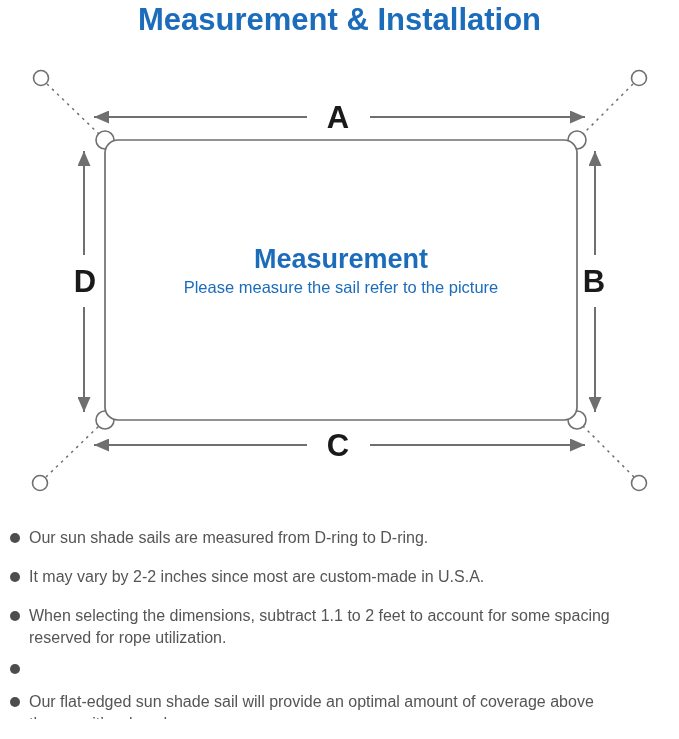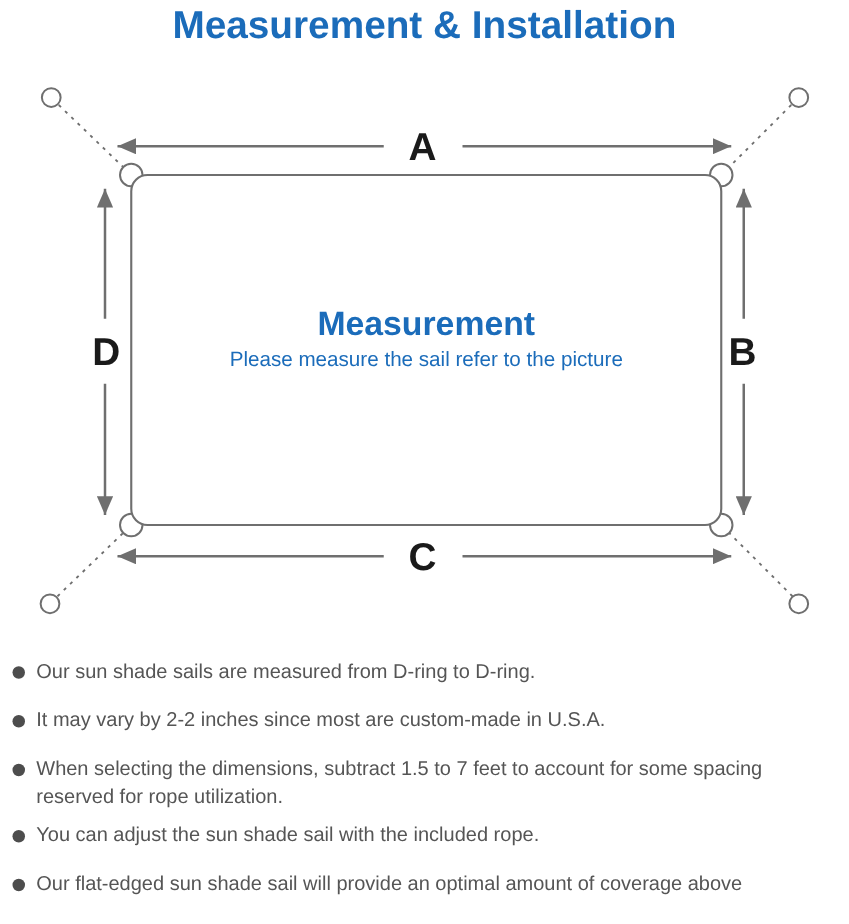--- a/index.html
+++ b/index.html
@@ -133,26 +133,25 @@
     <div class="bullet-item">
       <span class="bullet-dot"></span>
       <span class="bullet-text">Our sun shade sails are measured from D-ring to D-ring.</span>
     </div>
     <div class="bullet-item">
       <span class="bullet-dot"></span>
       <span class="bullet-text">It may vary by 2-2 inches since most are custom-made in U.S.A.</span>
     </div>
     <div class="bullet-item wrap-item">
       <span class="bullet-dot"></span>
-      <span class="bullet-text">When selecting the dimensions, subtract 1.5 to 7 feet to account for some spacing
+      <span class="bullet-text">When selecting the dimensions, subtract 1.1 to 2 feet to account for some spacing
 reserved for rope utilization.</span>
     </div>
     <div class="bullet-item">
       <span class="bullet-dot"></span>
-      <span class="bullet-text">You can adjust the sun shade sail with the included rope.</span>
     </div>
     <div class="bullet-item">
       <span class="bullet-dot"></span>
       <span class="bullet-text">Our flat-edged sun shade sail will provide an optimal amount of coverage above
 the area it’ s placed.</span>
     </div>
   </div>
 
 </div>
 

